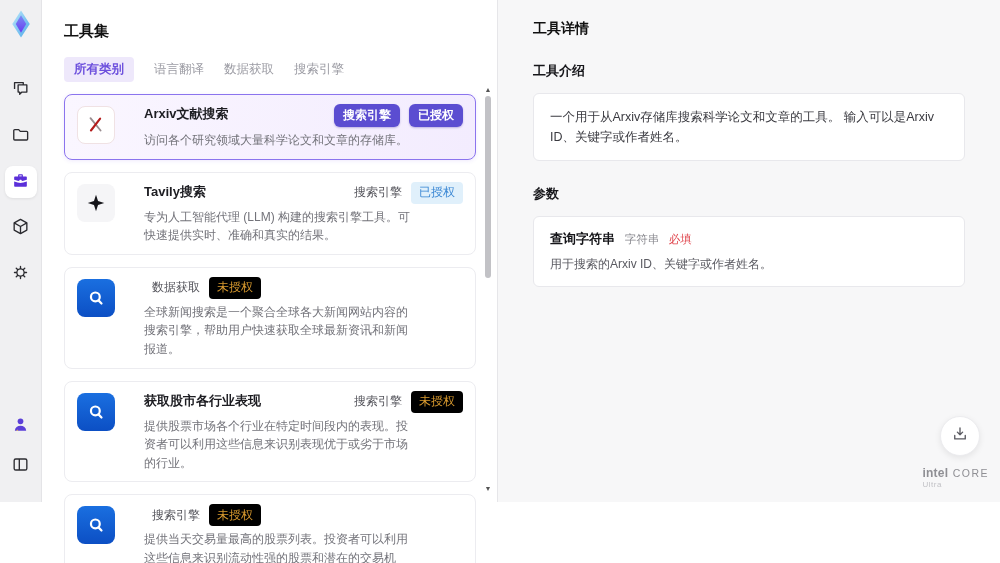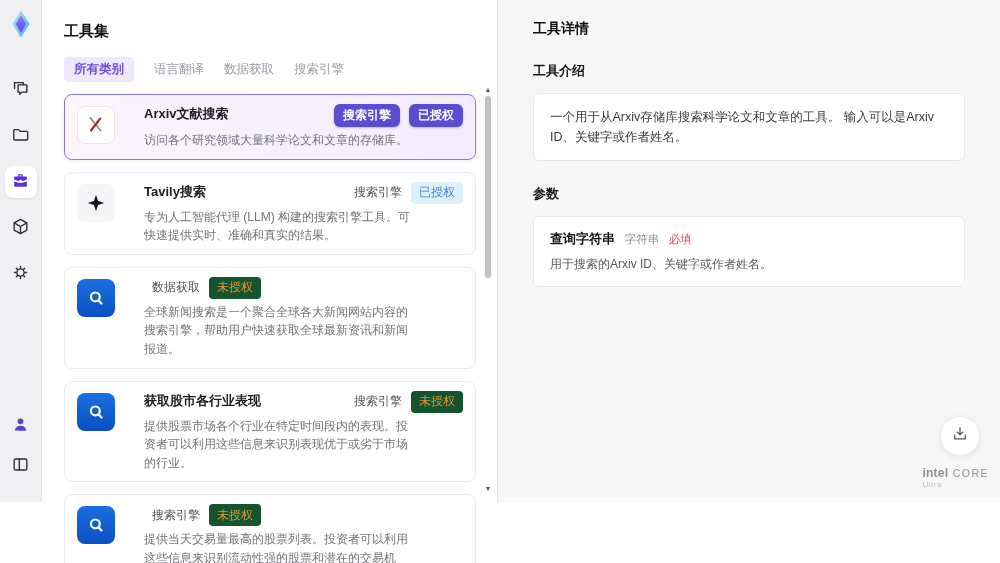--- a/index.html
+++ b/index.html
@@ -58,21 +58,21 @@
   .icon-tavily { background:#f5f5f7; }
   .icon-news { background:linear-gradient(180deg,#1a6fe0,#0c4fc4); }
   .tool-body { flex:1; min-width:0; }
   .tool-top { display:flex; align-items:flex-start; }
   .tool-name { font-size:13px; font-weight:700; color:#1d1d22; flex:1; padding-top:1px; }
   .tool-desc { font-size:12px; color:#73737a; line-height:1.55; margin-top:4px; max-width:272px; }
   .tool-tags { display:flex; align-items:center; gap:9px; margin-left:8px; flex-shrink:0; }
   .tag-category { font-size:12px; color:#55555c; }
   .badge { font-size:12px; padding:2.5px 8px; border-radius:4px; }
   .badge.authorized { color:#3a87d4; background:#e0f0fb; }
-  .badge.unauthorized { color:#d99a2e; background:#14532d; }
+  .badge.unauthorized { color:#d99a2e; background:#000000; }
   .tool-card.selected .tag-category,
   .tool-card.selected .badge {
     background:#5b4dd1; color:#fff; font-weight:700;
     padding:3px 9px; border-radius:6px; font-size:12px;
     box-shadow:0 1px 2px rgba(60,40,160,.3);
   }
   
   .list-scrollbar { position:absolute; top:86px; right:5px; width:8px; bottom:10px; }
   .scroll-arrow { position:absolute; left:0; width:8px; text-align:center; font-size:7px; color:#555; line-height:7px; cursor:pointer; }
   .scroll-thumb {

